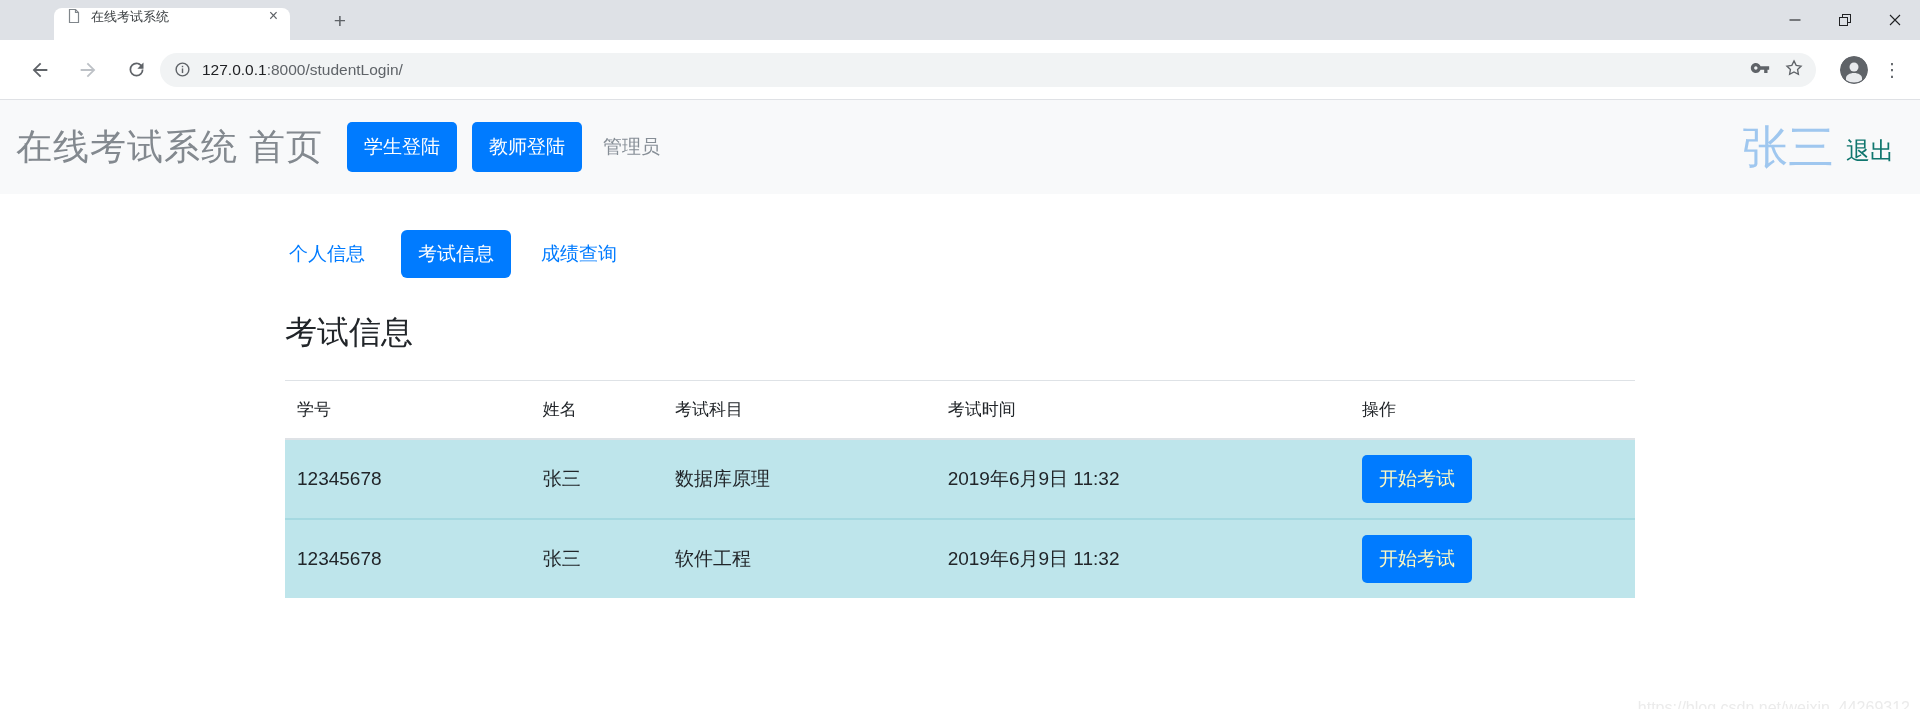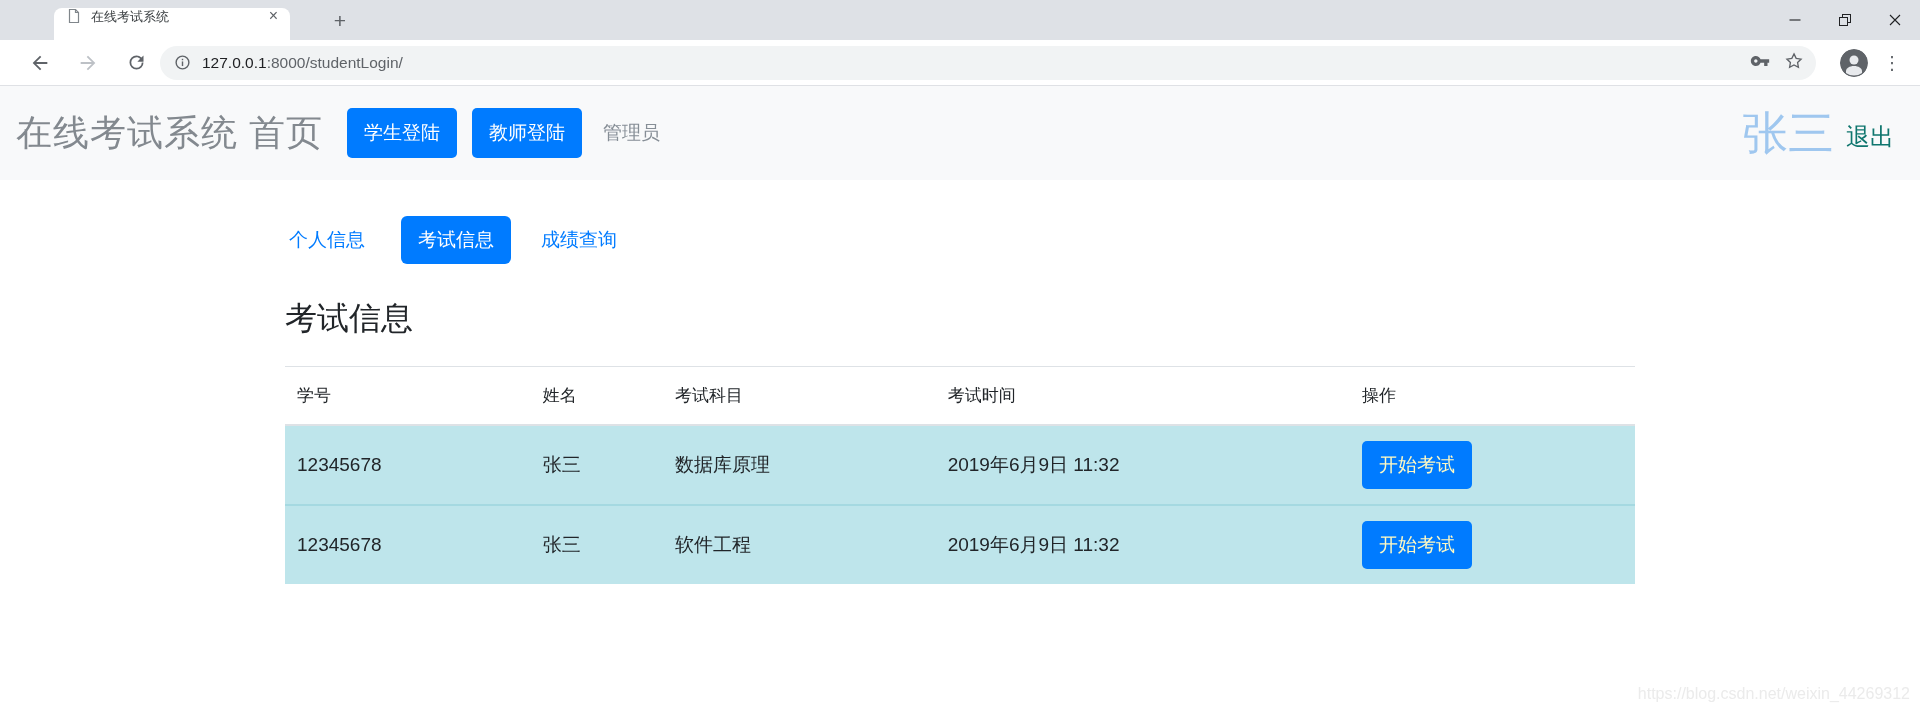--- a/index.html
+++ b/index.html
@@ -11,21 +11,21 @@
   .tab { position:absolute; left:10px; top:8px; width:236px; height:32px; background:#fff;
     border-radius:8px 8px 0 0; display:flex; align-items:flex-start; padding:0 8px 0 12px;margin-left:44px; }
   .favicon { width:16px; height:16px; margin-right:9px; display:flex; align-items:center; }
   .tab-title { font-size:13px; color:#3c4043; flex:1; white-space:nowrap; overflow:hidden; }
   .tab-close { font-size:16px; color:#5f6368; padding:0 4px; cursor:default; line-height:1; }
   .newtab { position:absolute; left:326px; top:7px; width:28px; height:28px; display:flex;
     align-items:center; justify-content:center; font-size:21px; color:#5f6368; }
   .win-controls { position:absolute; right:0; top:0; height:40px; display:flex; }
   .win-btn { width:50px; height:40px; display:flex; align-items:center; justify-content:center; }
 
-  .toolbar { height:46px; background:#fff; border-bottom:1px solid #dfe1e5;
+  .toolbar { height:60px; background:#fff; border-bottom:1px solid #dfe1e5;
     display:flex; align-items:center; padding:0 16px; }
   .nav-ico { width:24px; height:24px; margin:0 12px; display:flex; align-items:center; justify-content:center; }
   .omnibox { flex:1; height:34px; background:#f1f3f4; border-radius:17px; margin:0 12px 0 0;
     display:flex; align-items:center; padding:0 12px 0 14px; }
   .omni-info { margin-right:11px; display:flex; align-items:center; }
   .url { font-size:15.5px; flex:1; white-space:nowrap; }
   .url .host { color:#202124; }
   .url .path { color:#5f6368; }
   .omni-right { display:flex; align-items:center; gap:14px; }
   .avatar { width:28px; height:28px; border-radius:50%; overflow:hidden; margin:0 12px; }

